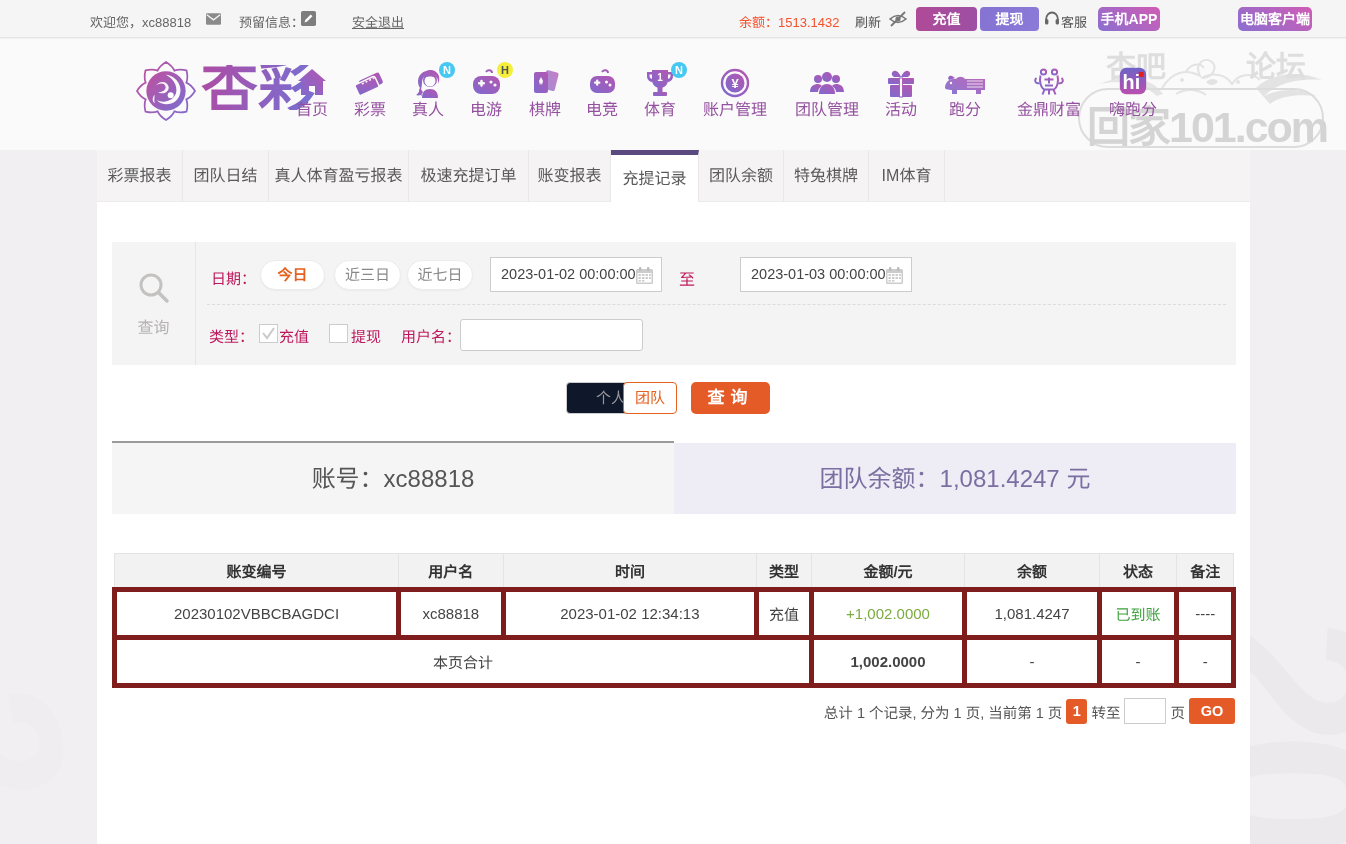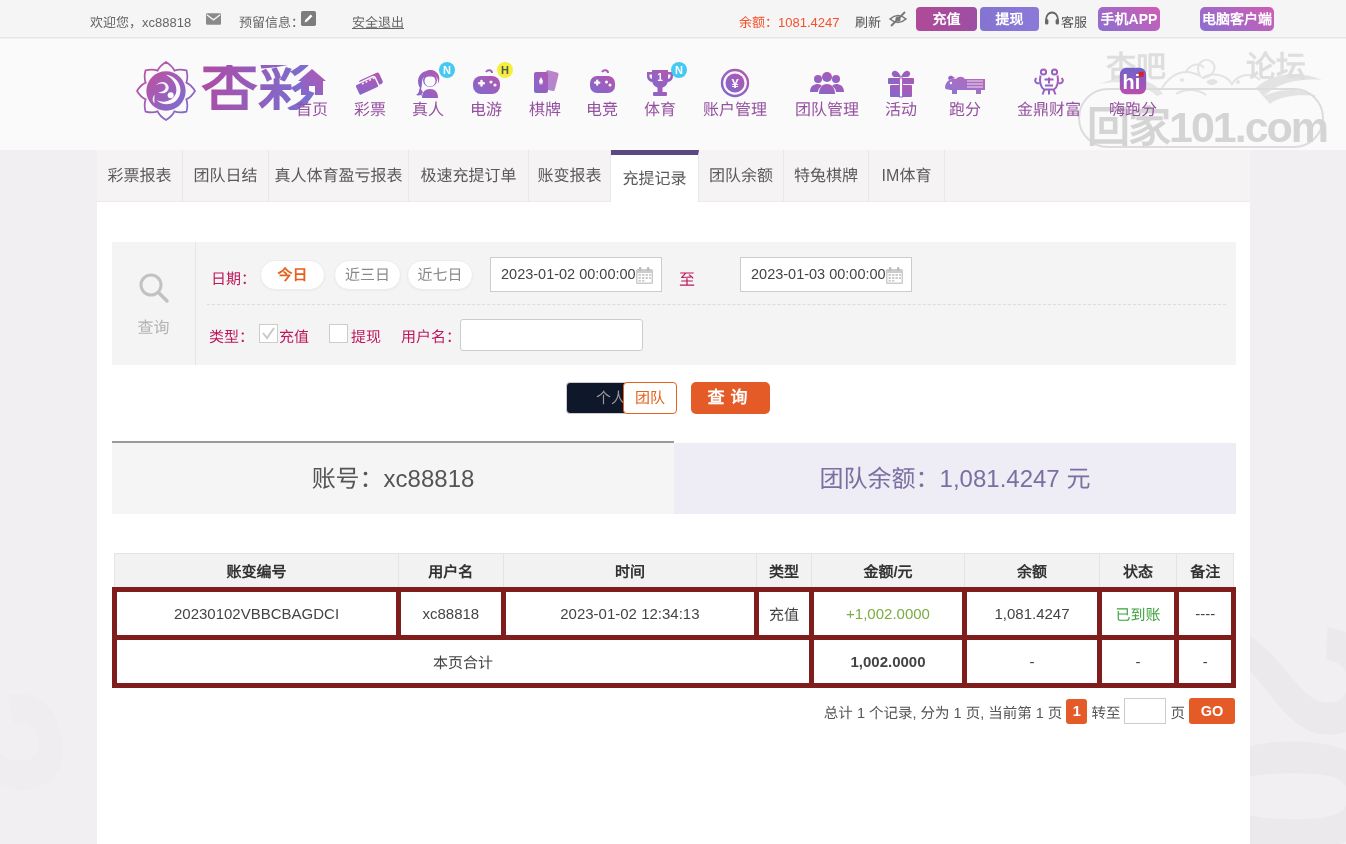--- a/index.html
+++ b/index.html
@@ -17,21 +17,21 @@
 .topbar .editico { position:absolute; left:301px; top:11px; }
 .topbar .logout { position:absolute; left:352px; top:12px; color:#666; text-decoration:underline; }
 .topbar .bal { position:absolute; left:739px; top:12px; color:#f4512c; }
 .topbar .refresh { position:absolute; left:855px; top:12px; color:#555; }
 .topbar .eyeico { position:absolute; left:887px; top:10px; }
 .tbtn { position:absolute; top:7px; height:24px; line-height:24px; text-align:center; color:#fff; font-size:14px; font-weight:bold; border-radius:5px; }
 .btn-cz { left:916px; width:61px; border-radius:4px; background:linear-gradient(100deg,#b04a97,#9c4fa4); }
 .btn-tx { left:980px; width:59px; border-radius:4px; background:linear-gradient(100deg,#8573d2,#8b7ad8); }
 .kf { position:absolute; left:1061px; top:12px; color:#555; }
 .btn-app { left:1098px; width:62px; background:linear-gradient(35deg,#8a6fd0,#d05cb4); }
-.btn-pc { left:1200px; width:74px; background:linear-gradient(35deg,#8a6fd0,#d05cb4); }
+.btn-pc { left:1238px; width:74px; background:linear-gradient(35deg,#8a6fd0,#d05cb4); }
 
 
 .header { position:absolute; left:0; top:39px; width:1346px; height:111px; background:#fbfafb; }
 .logo-em { position:absolute; left:136px; top:21px; }
 .logo-txt { position:absolute; left:201px; top:26px; font-size:57px; line-height:45px; font-weight:bold; background:linear-gradient(100deg,#a94fa8 10%,#7a6ed0 90%); -webkit-background-clip:text; background-clip:text; color:transparent; }
 .nav-item { position:absolute; top:29px; width:70px; text-align:center; z-index:7; }
 .nav-item .ico { height:26px; position:relative; }
 .nav-item .lbl { margin-top:2px; font-size:16px; color:#94519f; }
 .badge { position:absolute; top:-6px; right:8px; width:16px; height:16px; border-radius:50%; font-size:11px; font-weight:bold; line-height:16px; text-align:center; }
 .badge.n { background:#45c8f1; color:#fff; }
@@ -109,21 +109,21 @@
   <svg class="tb-ico mailico" width="15" height="12" viewBox="0 0 18 14">
         <rect width="18" height="14" rx="1.5" fill="#8a8a8a"></rect>
         <path d="M1 2 9 8 17 2" stroke="#f5f5f5" stroke-width="1.6" fill="none"></path>
       </svg>
   <span class="msg">预留信息：</span>
   <svg class="tb-ico editico" width="15" height="15" viewBox="0 0 17 17">
         <rect width="17" height="17" rx="2" fill="#7d7d7d"></rect>
         <path d="M4 13 5 10 11 4 13 6 7 12Z" fill="#fff"></path>
       </svg>
   <a class="logout">安全退出</a>
-  <span class="bal">余额：1081.4247</span>
+  <span class="bal">余额：1513.1432</span>
   <span class="refresh">刷新</span>
   <svg class="tb-ico eyeico" width="22" height="18" viewBox="0 0 22 18">
         <path d="M3 9 Q11 2 19 9 Q11 16 3 9Z" fill="none" stroke="#777" stroke-width="1.6"></path>
         <circle cx="11" cy="9" r="2.6" fill="#777"></circle>
         <path d="M4 16 18 2" stroke="#777" stroke-width="1.8"></path>
       </svg>
   <div class="tbtn btn-cz">充值</div>
   <div class="tbtn btn-tx">提现</div>
   <svg class="tb-ico" style="position:absolute; left:1044px; top:11px;" width="16" height="16" viewBox="0 0 16 16">
         <path d="M2 9 C2 4 5 1.5 8 1.5 C11 1.5 14 4 14 9" fill="none" stroke="#666" stroke-width="1.8"></path>

